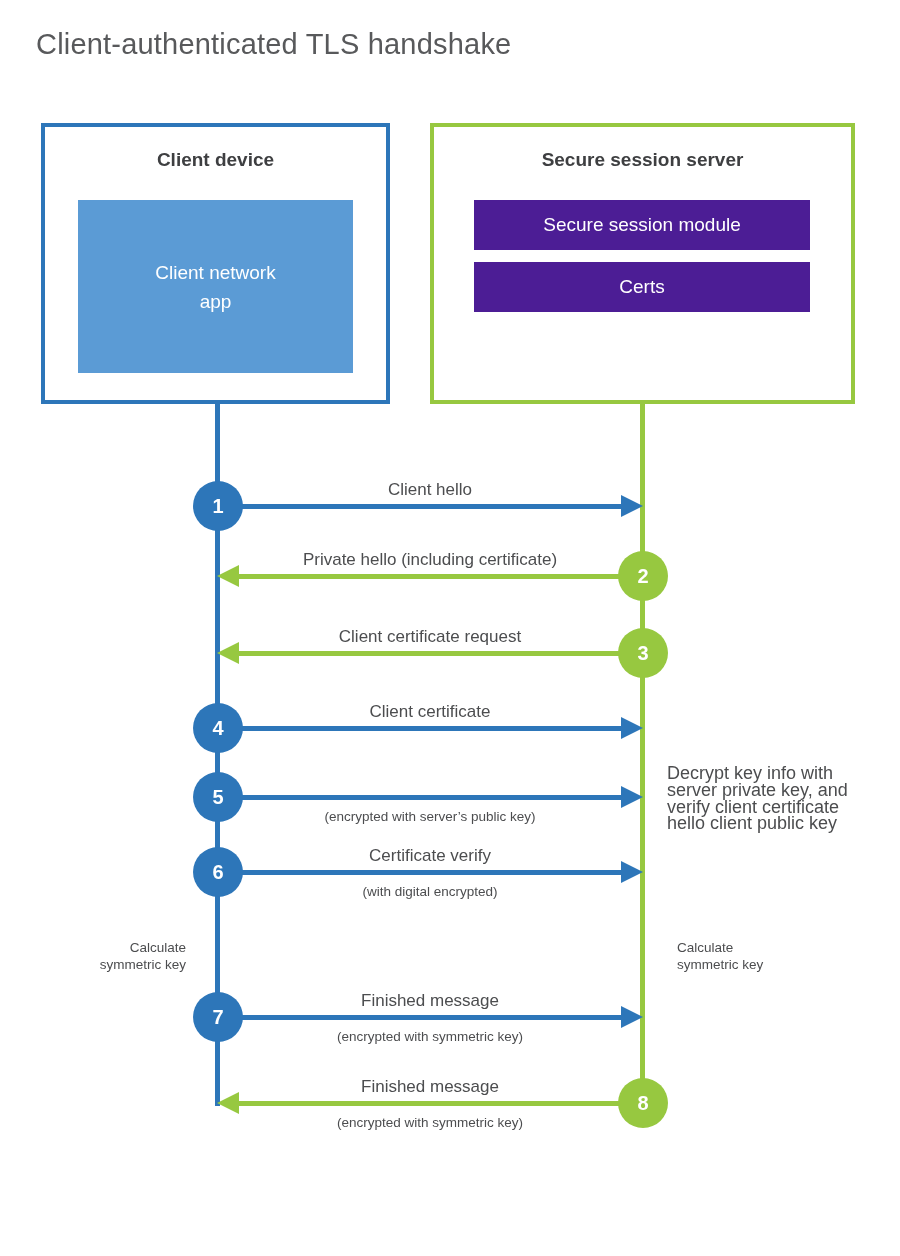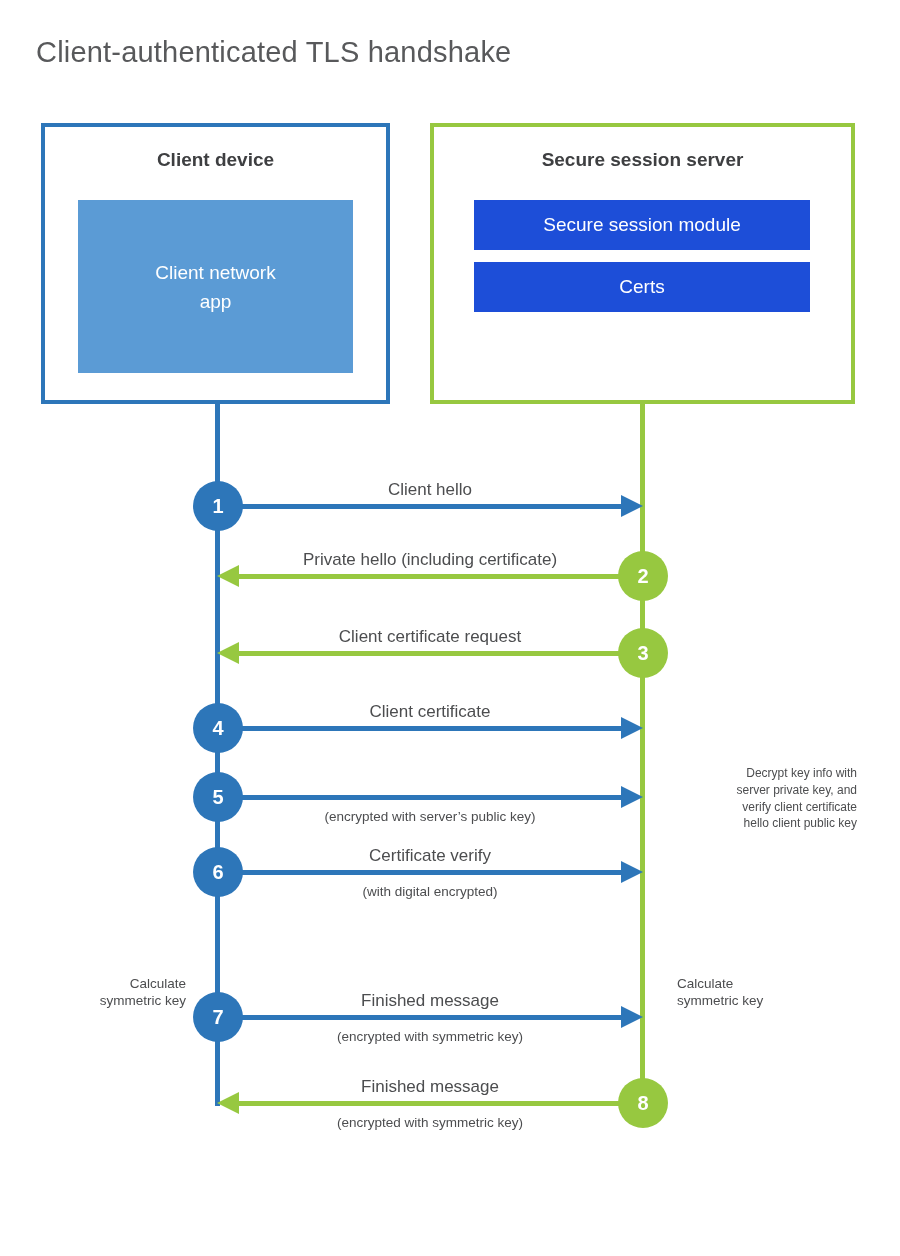--- a/index.html
+++ b/index.html
@@ -1,48 +1,48 @@
 <!DOCTYPE html>
 <html><head>
 <meta charset="utf-8">
 <style>
   html,body{margin:0;padding:0;background:#ffffff;}
   body{font-family:"Liberation Sans","DejaVu Sans",sans-serif;}
   .canvas{position:relative;width:900px;height:1256px;background:#ffffff;overflow:hidden;}
 
-  .page-title{position:absolute;left:36px;top:36px;margin:0;font-size:29px;font-weight:300;color:#58595b;letter-spacing:0.2px;}
+  .page-title{position:absolute;left:36px;top:28px;margin:0;font-size:29px;font-weight:300;color:#58595b;letter-spacing:0.2px;}
 
   .box{position:absolute;top:123px;height:281px;background:#ffffff;box-sizing:border-box;z-index:2;}
   .box-client{left:41px;width:349px;border:4px solid #2d76b9;}
   .box-server{left:430px;width:425px;border:4px solid #97c840;}
   .box-title{margin-top:22px;text-align:center;font-size:19px;font-weight:bold;color:#3e3f41;}
 
   .app-fill{position:absolute;left:78px;top:200px;width:275px;height:173px;background:#5b9bd5;display:flex;flex-direction:column;align-items:center;justify-content:center;color:#fff;font-size:19px;line-height:29px;text-align:right;z-index:3;}
-  .bar{position:absolute;left:474px;width:336px;height:50px;background:#1d4ed8;display:flex;align-items:center;justify-content:center;color:#fff;font-size:19px;z-index:3;}
+  .bar{position:absolute;left:474px;width:336px;height:50px;background:#4c1d95;display:flex;align-items:center;justify-content:center;color:#fff;font-size:19px;z-index:3;}
 
   .vline{position:absolute;width:5px;z-index:1;}
   .vline-blue{left:215px;top:404px;height:702px;background:#2d76b9;}
   .vline-green{left:640px;top:404px;height:701px;background:#97c840;}
 
   .circle{position:absolute;width:50px;height:50px;border-radius:50%;color:#fff;font-weight:bold;font-size:20px;display:flex;align-items:center;justify-content:center;z-index:4;}
   .c-blue{background:#2d76b9;}
   .c-green{background:#97c840;}
 
   .hline{position:absolute;height:5px;z-index:2;}
   .l-blue{background:#2d76b9;}
   .l-green{background:#97c840;}
   .ah{position:absolute;width:0;height:0;border-top:11px solid transparent;border-bottom:11px solid transparent;z-index:2;}
   .ah-right{border-left:22px solid #2d76b9;}
   .ah-left{border-right:22px solid #97c840;}
 
   .mlabel{position:absolute;left:217px;width:426px;text-align:center;font-size:17px;line-height:20px;color:#4c4d4f;z-index:3;}
   .slabel{position:absolute;left:217px;width:426px;text-align:center;font-size:13.5px;line-height:16px;color:#4c4d4f;z-index:3;}
 
-  .note{position:absolute;left:667px;top:765px;width:190px;font-size:12px;line-height:16.8px;color:#4c4d4f;text-align:right;}
-  .calc{position:absolute;top:939px;font-size:13.5px;line-height:17px;color:#4c4d4f;margin-top:36px;}
+  .note{position:absolute;left:667px;top:765px;width:190px;font-size:18px;line-height:16.8px;color:#4c4d4f;}
+  .calc{position:absolute;top:939px;font-size:13.5px;line-height:17px;color:#4c4d4f;}
   .calc-left{left:46px;width:140px;text-align:right;}
   .calc-right{left:677px;width:140px;text-align:left;}
 </style>
 </head>
 <body>
 
 <div class="canvas">
 
   <h1 class="page-title">Client-authenticated TLS handshake</h1>
 

